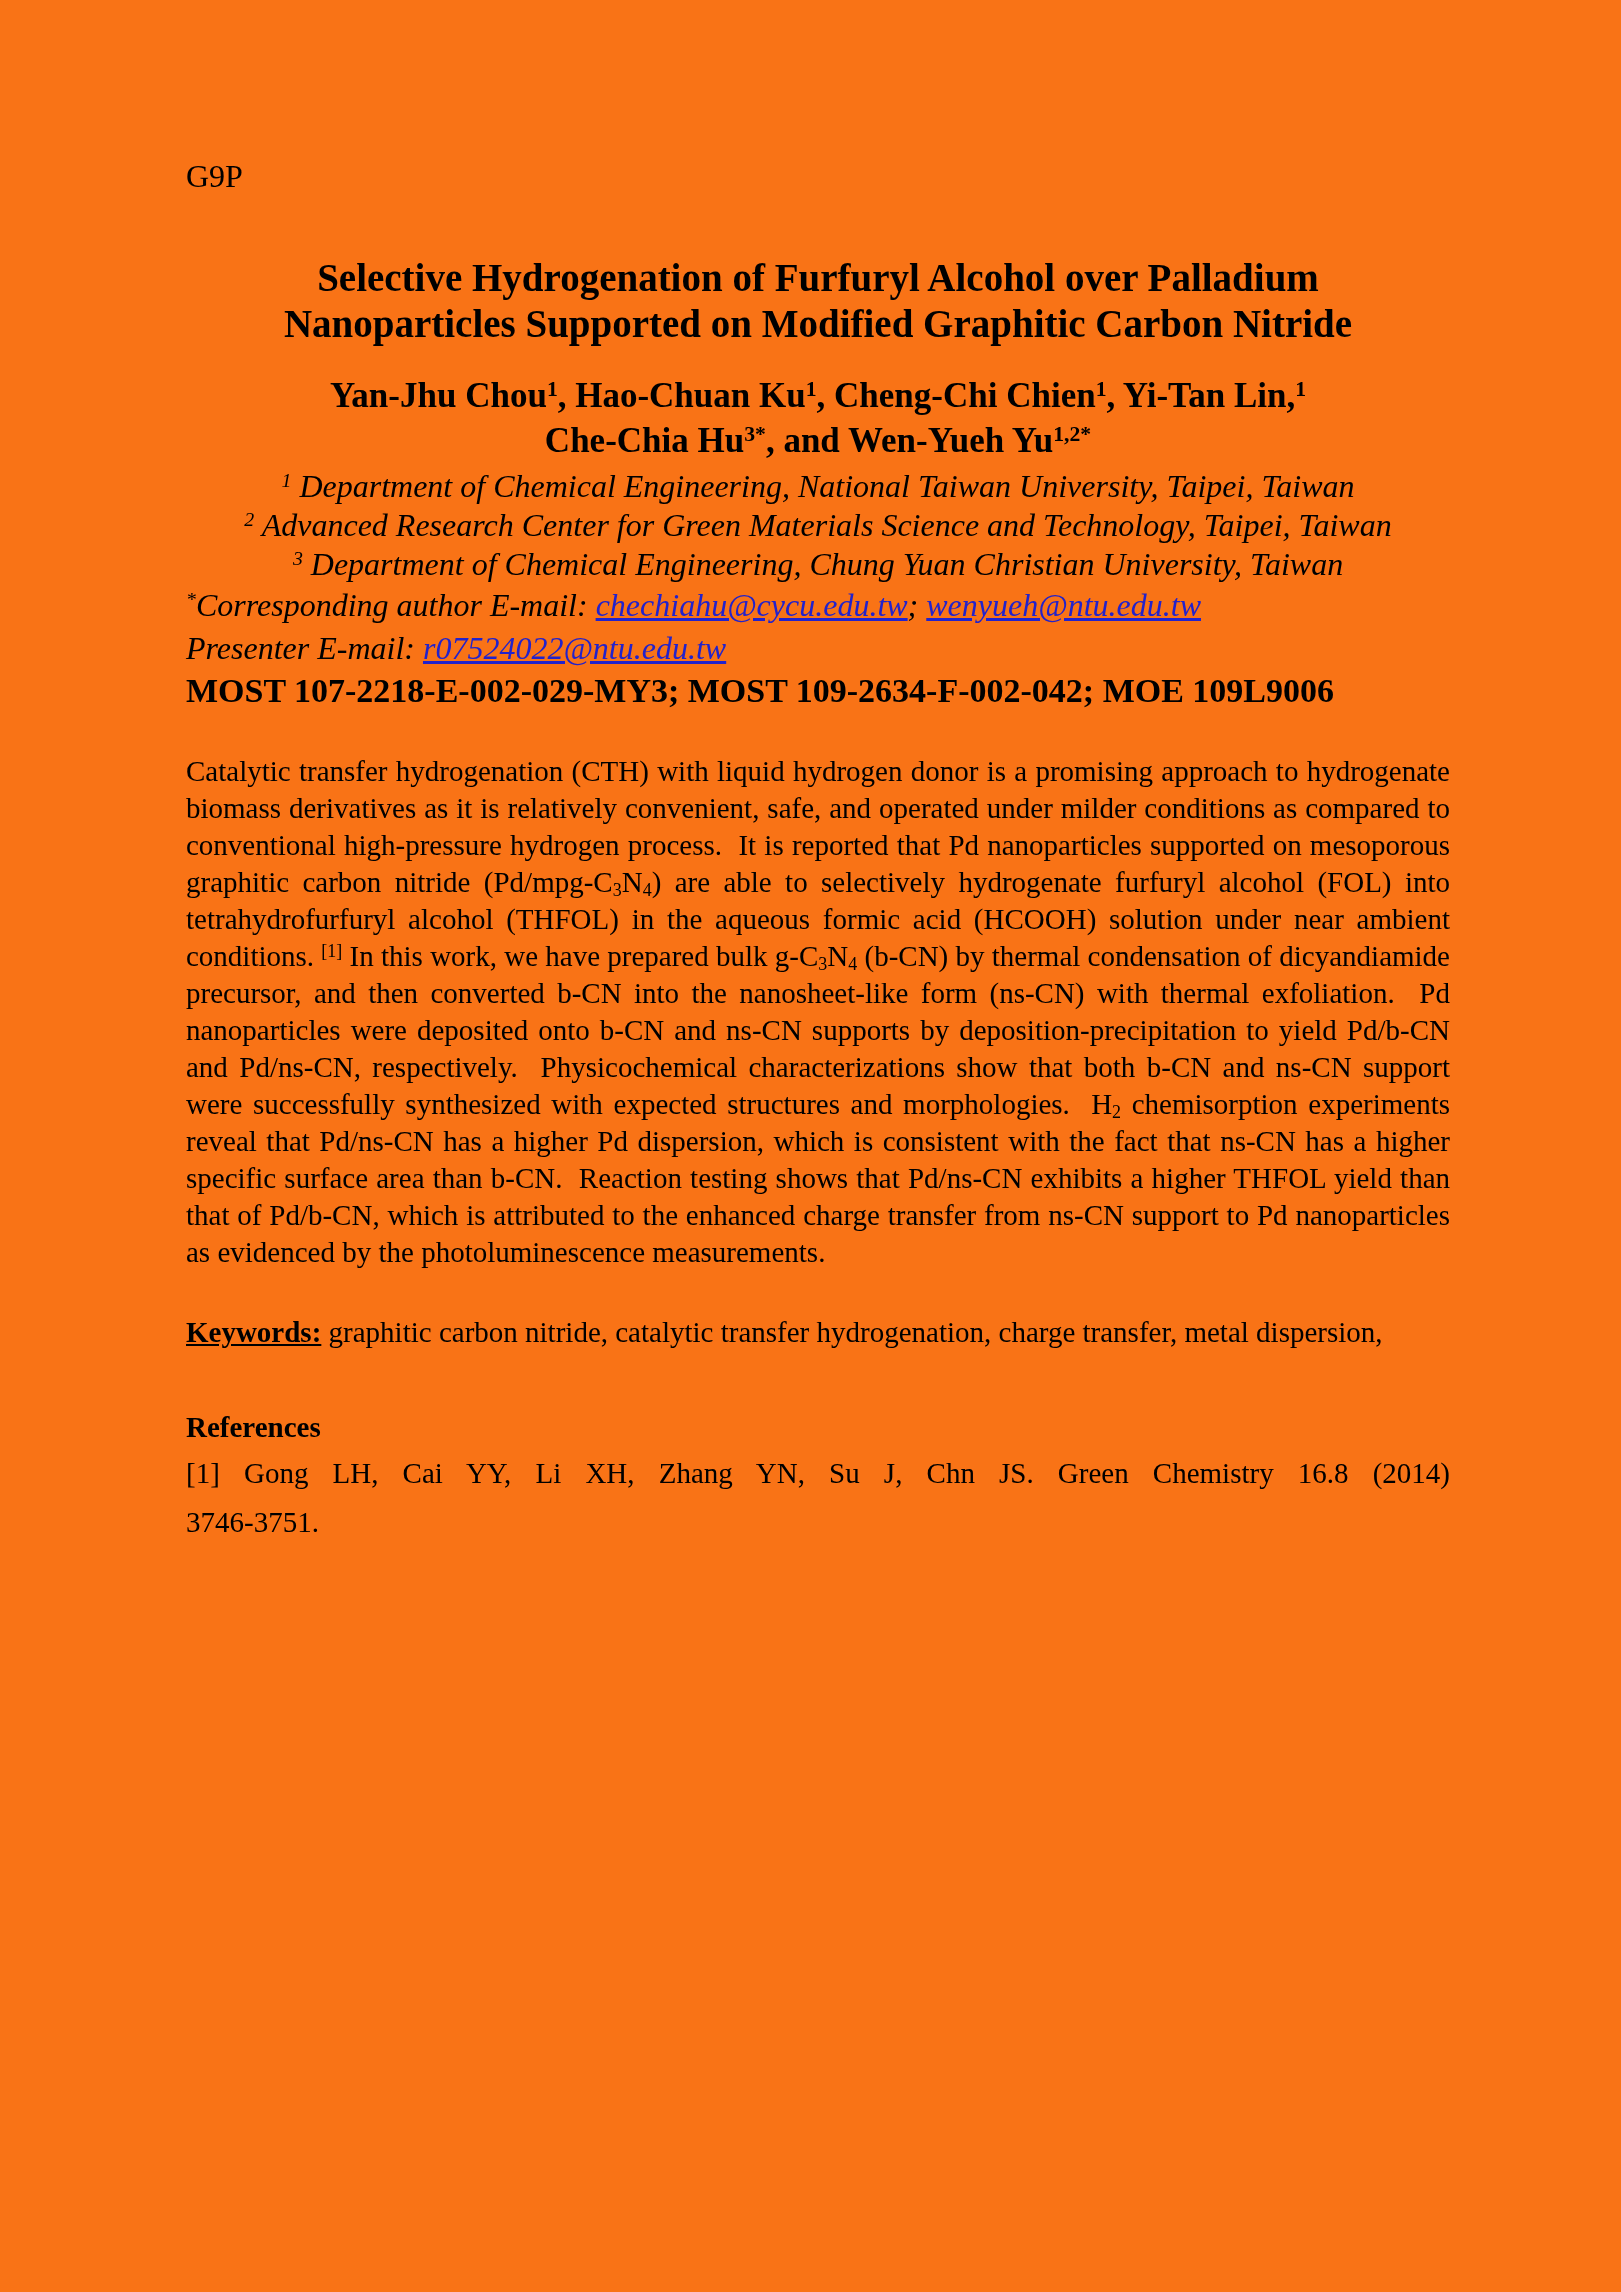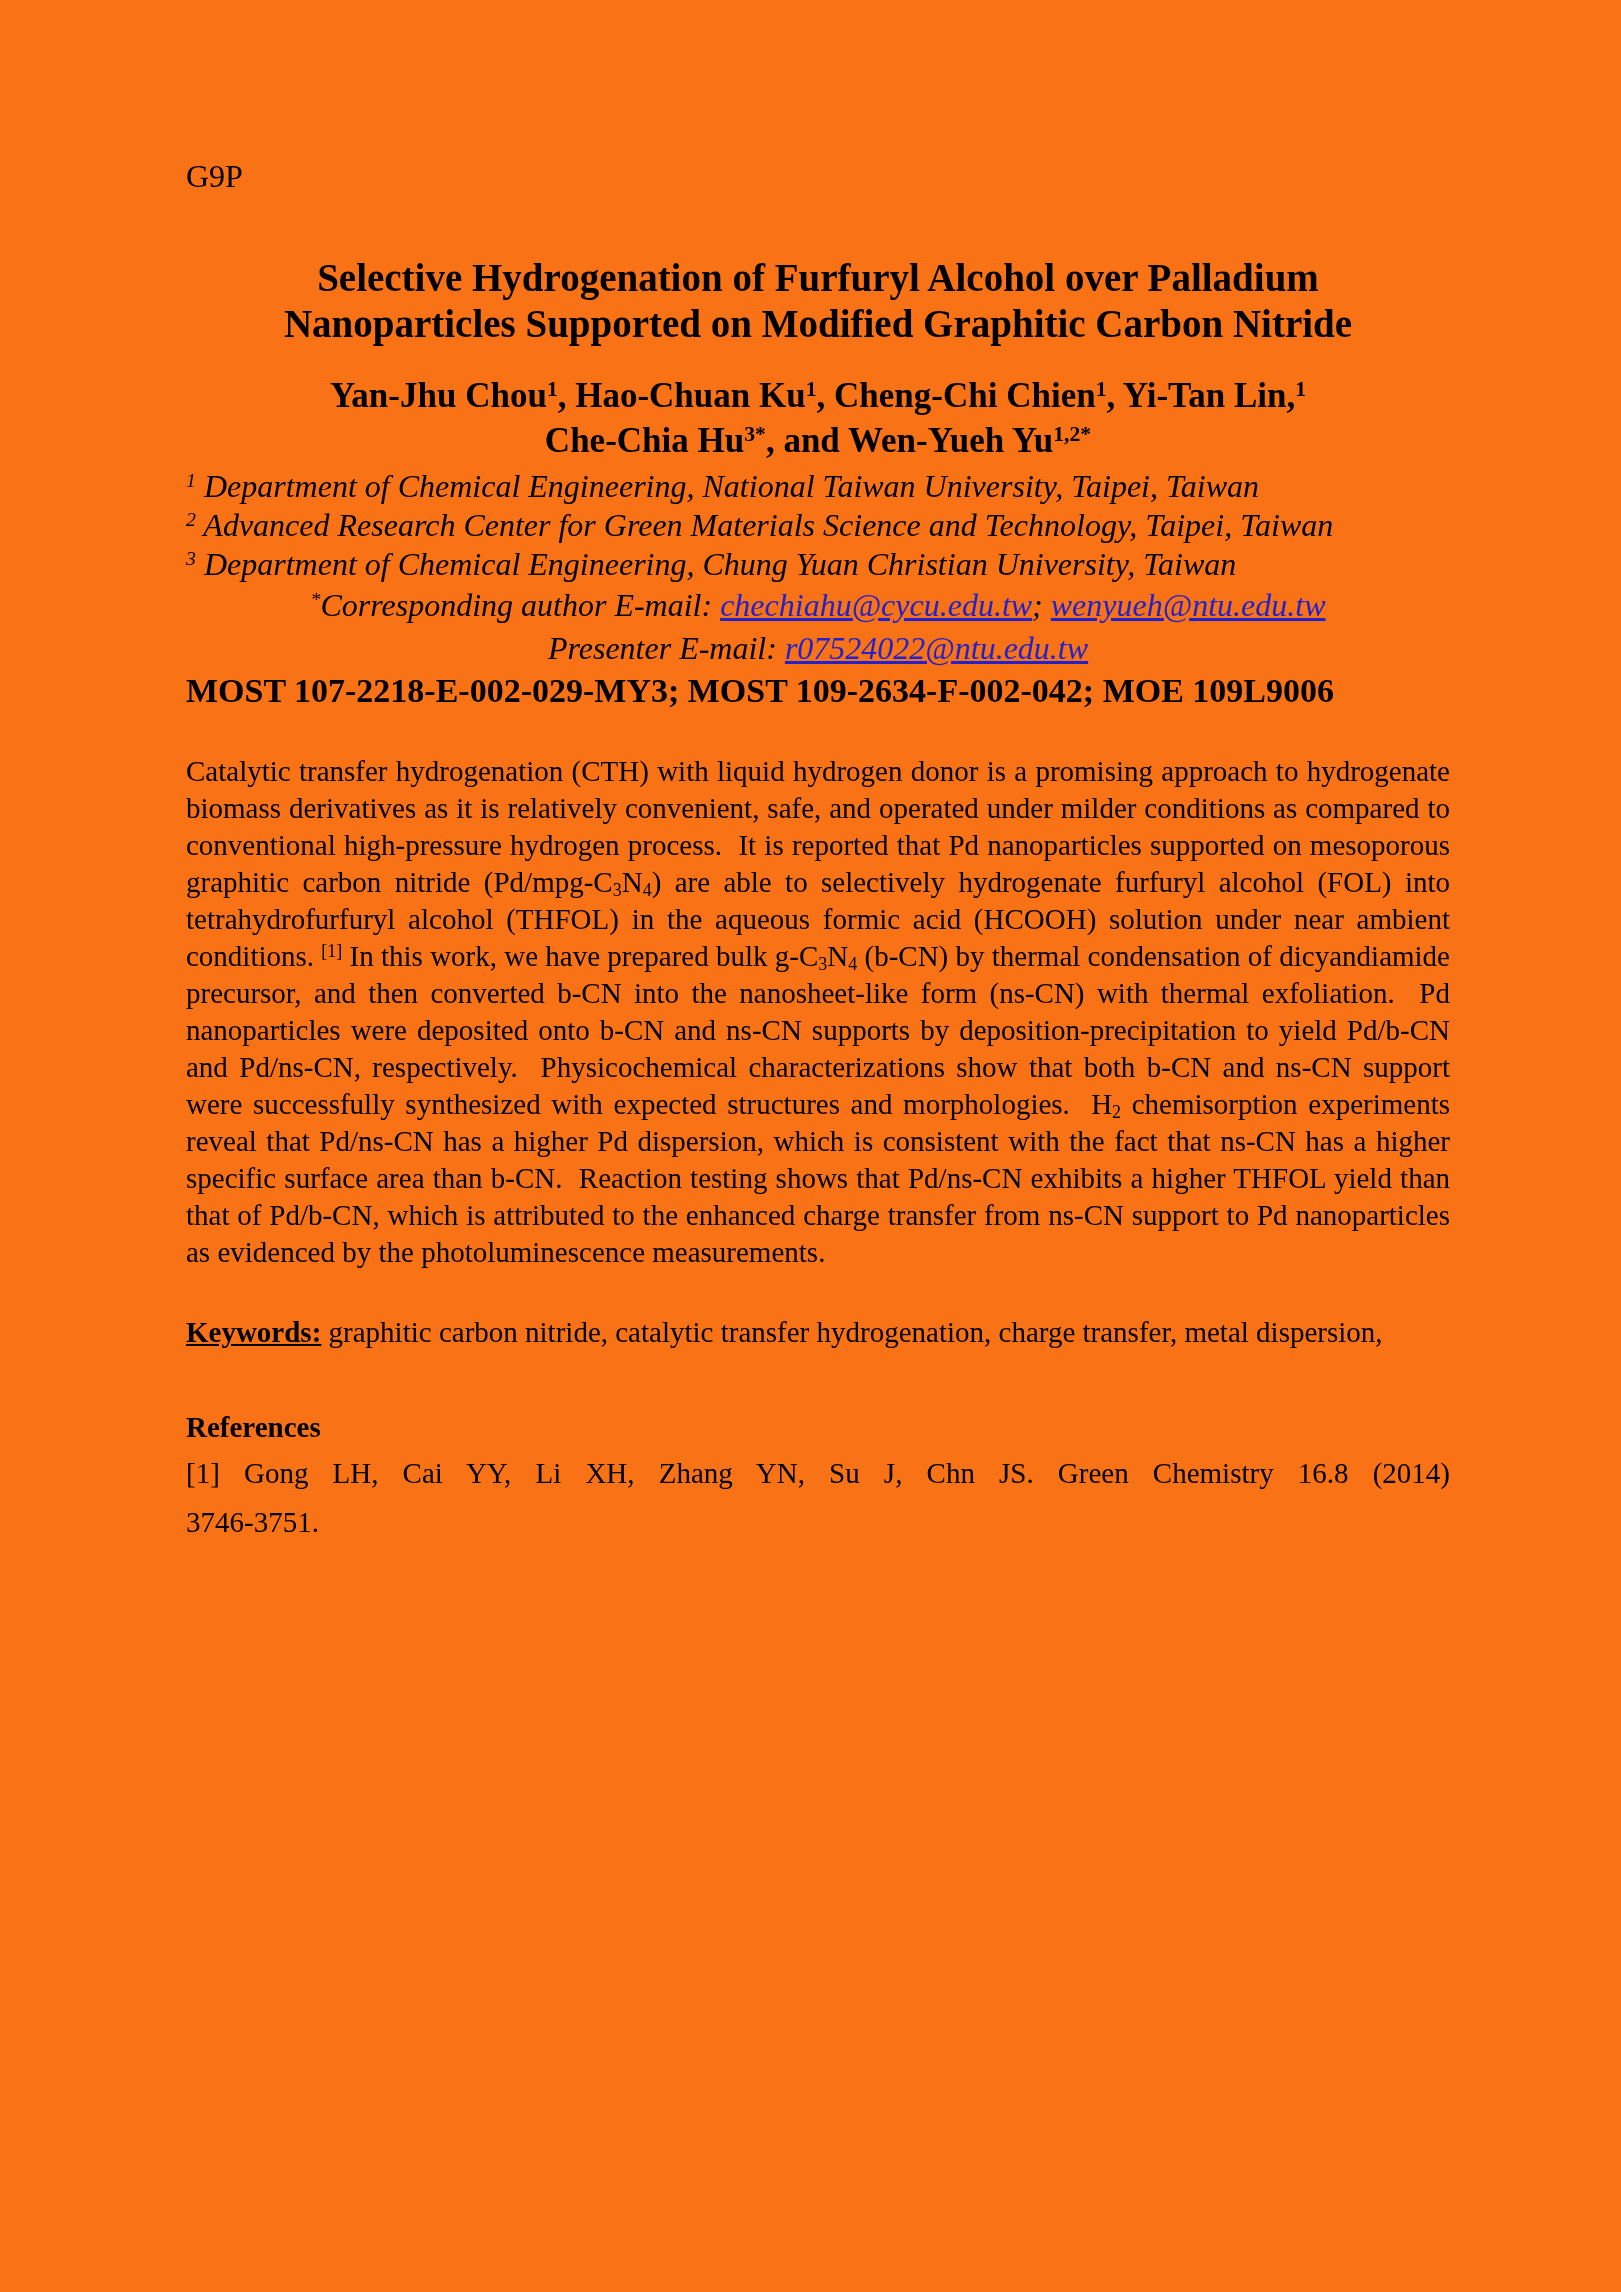--- a/index.html
+++ b/index.html
@@ -21,25 +21,25 @@
   .title {
     margin: 0; font-size: 39px; line-height: 46px;
     font-weight: bold; text-align: center;
   }
   .authors {
     margin-top: 25.5px; font-size: 35px; line-height: 45px;
     font-weight: bold; text-align: center;
   }
   .affils {
     margin-top: 4.9px; font-size: 32px; line-height: 39px;
-    font-style: italic; 
+    font-style: italic; text-align: center;
   }
   .email-line {
     font-size: 32px; line-height: 43px;
-    font-style: italic; text-align: center;
+    font-style: italic; 
   }
   .grants {
     font-size: 34px; line-height: 42px;
     font-weight: bold; 
   }
   .abstract {
     margin: 41px 0 0 0; font-size: 29px; line-height: 37px;
     text-align: justify;
   }
   .keywords {

